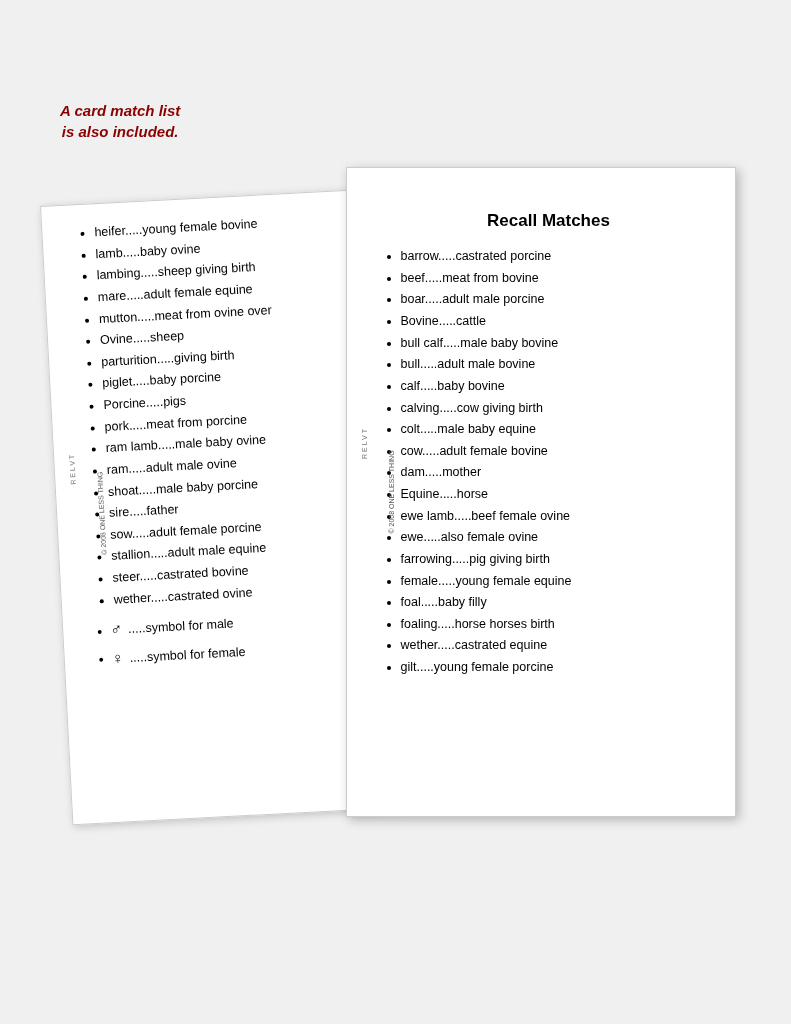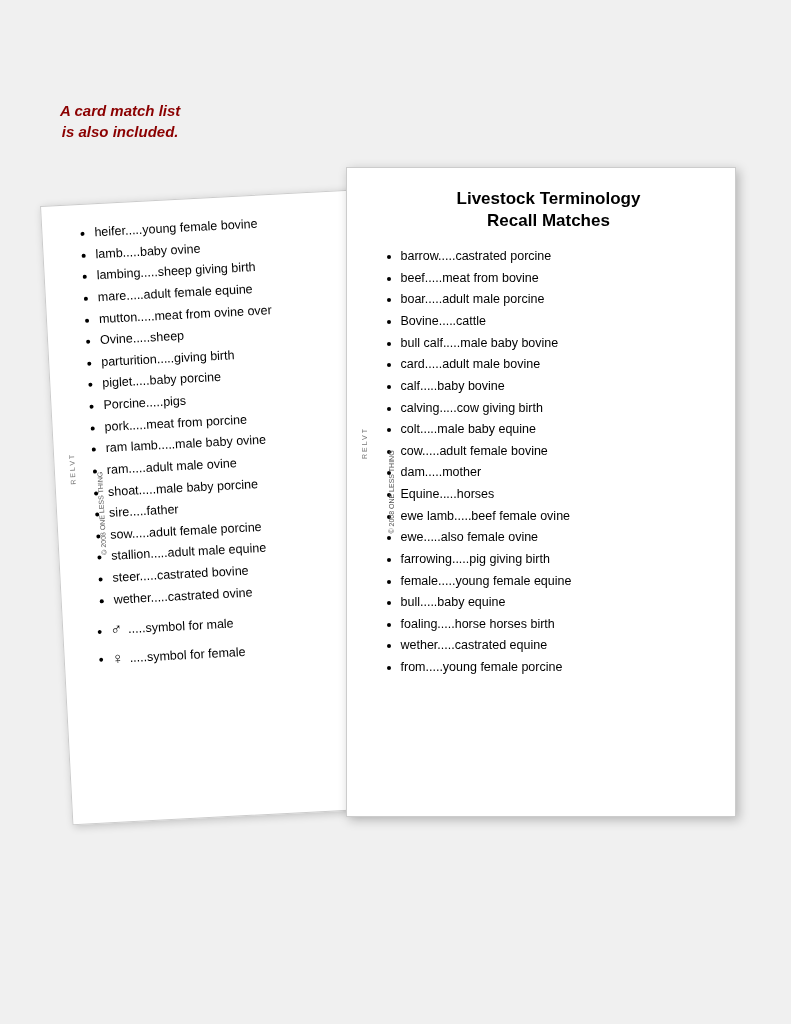--- a/index.html
+++ b/index.html
@@ -203,43 +203,43 @@
     </div>
 
     <div class="card-front">
 
       <div class="relvt-front">RELVT</div>
 
       <div style="position:absolute;left:3px;top:50%;font-size:7px;color:#555;white-space:nowrap;transform:translateY(-50%) rotate(-90deg);transform-origin:center center;">© 2008 ONE LESS THING</div>
 
       <div style="padding-left: 12px;">
         <div class="card-title">
-          <span>Livestock Terminology</span><br>
+          <br>
           <span>Recall Matches</span>
         </div>
 
         <ul class="card-list">
           <li>barrow.....castrated porcine</li>
           <li>beef.....meat from bovine</li>
           <li>boar.....adult male porcine</li>
           <li>Bovine.....cattle</li>
           <li>bull calf.....male baby bovine</li>
-          <li>card.....adult male bovine</li>
+          <li>bull.....adult male bovine</li>
           <li>calf.....baby bovine</li>
           <li>calving.....cow giving birth</li>
           <li>colt.....male baby equine</li>
           <li>cow.....adult female bovine</li>
           <li>dam.....mother</li>
-          <li>Equine.....horses</li>
+          <li>Equine.....horse</li>
           <li>ewe lamb.....beef female ovine</li>
           <li>ewe.....also female ovine</li>
           <li>farrowing.....pig giving birth</li>
           <li>female.....young female equine</li>
-          <li>bull.....baby equine</li>
+          <li>foal.....baby filly</li>
           <li>foaling.....horse horses birth</li>
           <li>wether.....castrated equine</li>
-          <li>from.....young female porcine</li>
+          <li>gilt.....young female porcine</li>
         </ul>
       </div>
     </div>
 
   </div>
 </div>
 
 </body></html>

